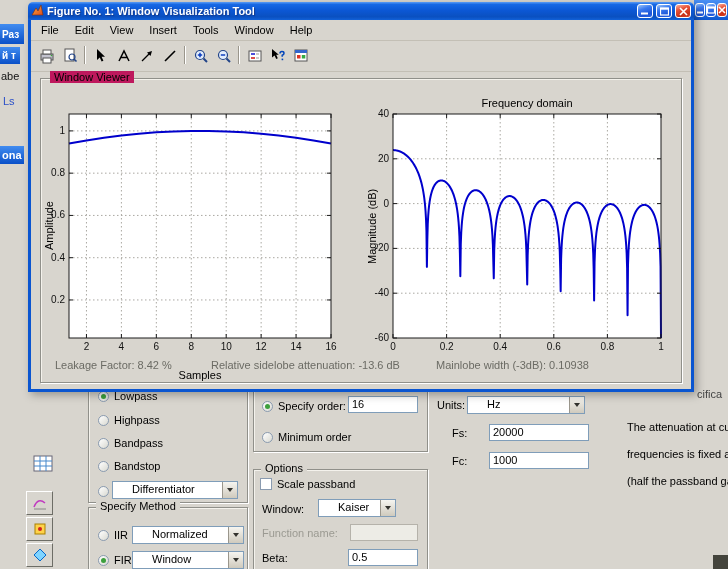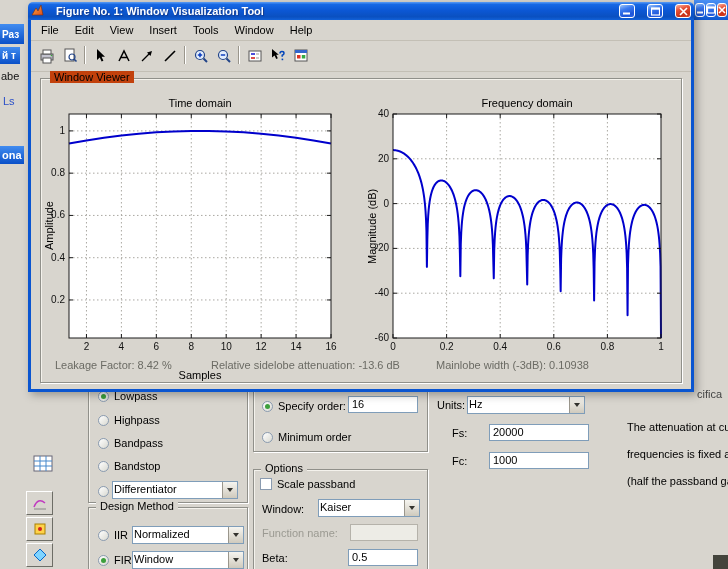--- a/index.html
+++ b/index.html
@@ -10,21 +10,21 @@
 #designer{position:absolute;inset:0;z-index:1}
 .gbox{position:absolute;border:1px solid #90908a;box-shadow:1px 1px 0 #ffffff,inset 1px 1px 0 #f4f2ec}
 .gbox-label{position:absolute;top:-8px;left:7px;background:#d8d5ce;padding:0 4px;white-space:nowrap}
 .lbl{position:absolute;white-space:nowrap}
 .lbl.gray{color:#9b9a92}
 .ctl-row{position:absolute;display:flex;align-items:center;gap:5px;height:14px;white-space:nowrap}
 .radio{width:11px;height:11px;border-radius:50%;background:linear-gradient(135deg,#ffffff,#d9d9d1);border:1px solid #8a9bb0;position:relative;flex:none}
 .radio.sel::after{content:"";position:absolute;left:2px;top:2px;width:5px;height:5px;border-radius:50%;background:#3da03d}
 .checkbox{width:12px;height:12px;background:#fff;border:1px solid #8a9bb0;position:relative;flex:none}
 .combo{position:absolute;background:#fff;border:1px solid #7f9db9;display:flex;align-items:stretch;overflow:hidden}
-.combo .val{flex:1;padding:1px 0 0 1px;white-space:nowrap;overflow:hidden}
+.combo .val{flex:1;padding:1px 0 0 19px;white-space:nowrap;overflow:hidden}
 .combo .cbtn{width:15px;background:linear-gradient(180deg,#f6f5f0,#cfcabd);border-left:1px solid #9a968c;display:flex;align-items:center;justify-content:center;flex:none}
 .combo .cbtn::after{content:"";border-left:3px solid transparent;border-right:3px solid transparent;border-top:4px solid #33332e}
 .field{position:absolute;background:#fff;border:1px solid #7f9db9;padding:1px 0 0 3px;white-space:nowrap;overflow:hidden}
 .field.disabled{background:#edece6;border-color:#b5b2aa}
 .desc-line{position:absolute;left:627px;width:102px;white-space:nowrap;overflow:hidden}
 
 
 .side-btn{position:absolute;width:27px;height:24px;background:#d8d5ce;border:1px solid;border-color:#ffffff #6d6d66 #6d6d66 #ffffff;display:flex;align-items:center;justify-content:center}
 .side-flat{position:absolute;display:flex;align-items:center;justify-content:center}
 
@@ -36,34 +36,34 @@
 #bg-titlebar{position:absolute;left:694px;top:0;width:34px;height:20px;background:linear-gradient(180deg,#4a90f4,#0c55d0);display:flex;align-items:center;justify-content:flex-end;gap:1px;padding-right:1px;z-index:3}
 .xpbtn{border:1px solid #fff;border-radius:3px;display:inline-flex;align-items:center;justify-content:center;background:linear-gradient(160deg,#9ec5f8 0%,#3a7af0 35%,#1c55d8 75%,#2a64e8 100%)}
 .xpbtn.red{background:linear-gradient(160deg,#f8b0a0 0%,#e85338 35%,#c93016 75%,#d84830 100%)}
 .xpbtn.small{width:10px;height:14px}
 
 
 #corner-frag{position:absolute;left:713px;top:555px;width:15px;height:14px;background:#44443c;z-index:2}
 
 
 #figwin{position:absolute;left:28px;top:2px;width:666px;height:390px;z-index:10;filter:drop-shadow(3px 3px 4px rgba(0,0,0,.30))}
-#fig-titlebar{height:18px;border-radius:5px 5px 0 0;background:linear-gradient(180deg,#5a9cf5 0%,#1768e4 14%,#0c57d4 48%,#0a50c0 82%,#1261d8 100%);display:flex;align-items:center;gap:12px;padding:0 3px;color:#fff;font-weight:bold}
+#fig-titlebar{height:18px;border-radius:5px 5px 0 0;background:linear-gradient(180deg,#5a9cf5 0%,#1768e4 14%,#0c57d4 48%,#0a50c0 82%,#1261d8 100%);display:flex;align-items:center;gap:3px;padding:0 3px;color:#fff;font-weight:bold}
 #fig-title{flex:1;white-space:nowrap;overflow:hidden;text-shadow:1px 1px 1px #143a8c}
 .fig-btn{width:16px;height:14px;flex:none}
 #winbody{position:absolute;top:18px;left:0;right:0;bottom:0;border:3px solid #0a55d0;border-top:none;background:#d8d5ce}
 #menubar{height:21px;display:flex;align-items:center;border-bottom:1px solid #c3bfb5;padding-left:2px}
 .menu-item{padding:1px 8px;white-space:nowrap}
 #toolbar{height:31px;display:flex;align-items:center;padding-left:4px;border-bottom:1px solid #c3bfb5}
 .tbtn{width:23px;height:22px;display:flex;align-items:center;justify-content:center;border:1px solid transparent}
 .tsep{width:8px;height:20px;display:flex;justify-content:center}
 .tsep::before{content:"";width:0;height:18px;border-left:1px solid #9a968c;border-right:1px solid #fff}
 
 
 #viewer{position:absolute;left:9px;top:58px;width:642px;height:305px;border:1px solid #90908a;box-shadow:1px 1px 0 #ffffff,inset 1px 1px 0 #f4f2ec}
-#viewer-label{position:absolute;top:-8px;left:9px;background:#c2410c;padding:0 4px}
+#viewer-label{position:absolute;top:-8px;left:9px;background:#be185d;padding:0 4px}
 .chart-half{position:absolute;top:0;height:100%;width:321px}
 .chart-svg{position:absolute;left:0;top:0}
 .chart-title{position:absolute;top:18px;text-align:center;white-space:nowrap}
 .xlabel{position:absolute;top:290px;height:13px;text-align:center;white-space:nowrap}
 .ylabel{position:absolute;top:35px;height:224px;width:14px;writing-mode:vertical-rl;transform:rotate(180deg);display:flex;align-items:center;justify-content:center;white-space:nowrap}
 .stat{position:absolute;top:280px;color:#6b6b64;white-space:nowrap}
 </style>
 </head>
 <body>
 
@@ -91,21 +91,21 @@
     </div>
     <div class="ctl-row" style="left:98px;top:484px">
       <span class="radio"></span>
     </div>
     <div class="combo" style="left:112px;top:481px;width:126px;height:18px">
       <span class="val">Differentiator</span>
       <span class="cbtn"></span>
     </div>
 
     <div class="gbox" style="left:88px;top:507px;width:160px;height:70px">
-      <span class="gbox-label">Design Method</span>
+      <span class="gbox-label">Specify Method</span>
     </div>
     <div class="ctl-row" style="left:98px;top:528px">
       <span class="radio"></span>
       <span>IIR</span>
     </div>
     <div class="combo" style="left:132px;top:526px;width:112px;height:18px">
       <span class="val">Normalized</span>
       <span class="cbtn"></span>
     </div>
     <div class="ctl-row" style="left:98px;top:553px">
@@ -129,21 +129,21 @@
     </div>
 
     <div class="gbox" style="left:253px;top:469px;width:175px;height:108px">
       <span class="gbox-label">Options</span>
     </div>
     <div class="ctl-row" style="left:260px;top:477px">
       <span class="checkbox"></span>
       <span>Scale passband</span>
     </div>
     <span class="lbl" style="left:262px;top:503px">Window:</span>
-    <div class="combo" style="left:318px;top:499px;width:102px;height:18px">
+    <div class="combo" style="left:318px;top:499px;width:78px;height:18px">
       <span class="val">Kaiser</span>
       <span class="cbtn"></span>
     </div>
     <span class="lbl gray" style="left:262px;top:527px">Function name:</span>
     <div class="field disabled" style="left:350px;top:524px;width:68px;height:17px"></div>
     <span class="lbl" style="left:262px;top:552px">Beta:</span>
     <div class="field" style="left:348px;top:549px;width:70px;height:17px">0.5</div>
 
     <span class="lbl" style="left:437px;top:399px">Units:</span>
     <div class="combo" style="left:467px;top:396px;width:118px;height:18px">
@@ -343,21 +343,20 @@
               <rect x="4" y="7" width="3.5" height="3.5" fill="#dd3322"></rect>
               <rect x="8.8" y="7" width="3.5" height="3.5" fill="#33aa44"></rect>
             </svg>
         </span>
       </div>
 
       <div id="viewer">
         <span id="viewer-label">Window Viewer</span>
 
         <div class="chart-half" style="left:0">
-          <div class="chart-title" style="left:28px;width:262px">Time domain</div>
           <div class="ylabel" style="left:1px">Amplitude</div>
           <svg id="svg-time" class="chart-svg" width="321" height="280">
               <rect x="28" y="35" width="262" height="224" fill="#ffffff"></rect>
               <line x1="45.46666666666667" y1="35" x2="45.46666666666667" y2="259" stroke="#aaa8a2" stroke-dasharray="1.5,2.5"></line>
               <line x1="80.4" y1="35" x2="80.4" y2="259" stroke="#aaa8a2" stroke-dasharray="1.5,2.5"></line>
               <line x1="115.33333333333333" y1="35" x2="115.33333333333333" y2="259" stroke="#aaa8a2" stroke-dasharray="1.5,2.5"></line>
               <line x1="150.26666666666665" y1="35" x2="150.26666666666665" y2="259" stroke="#aaa8a2" stroke-dasharray="1.5,2.5"></line>
               <line x1="185.2" y1="35" x2="185.2" y2="259" stroke="#aaa8a2" stroke-dasharray="1.5,2.5"></line>
               <line x1="220.13333333333333" y1="35" x2="220.13333333333333" y2="259" stroke="#aaa8a2" stroke-dasharray="1.5,2.5"></line>
               <line x1="255.06666666666666" y1="35" x2="255.06666666666666" y2="259" stroke="#aaa8a2" stroke-dasharray="1.5,2.5"></line>

